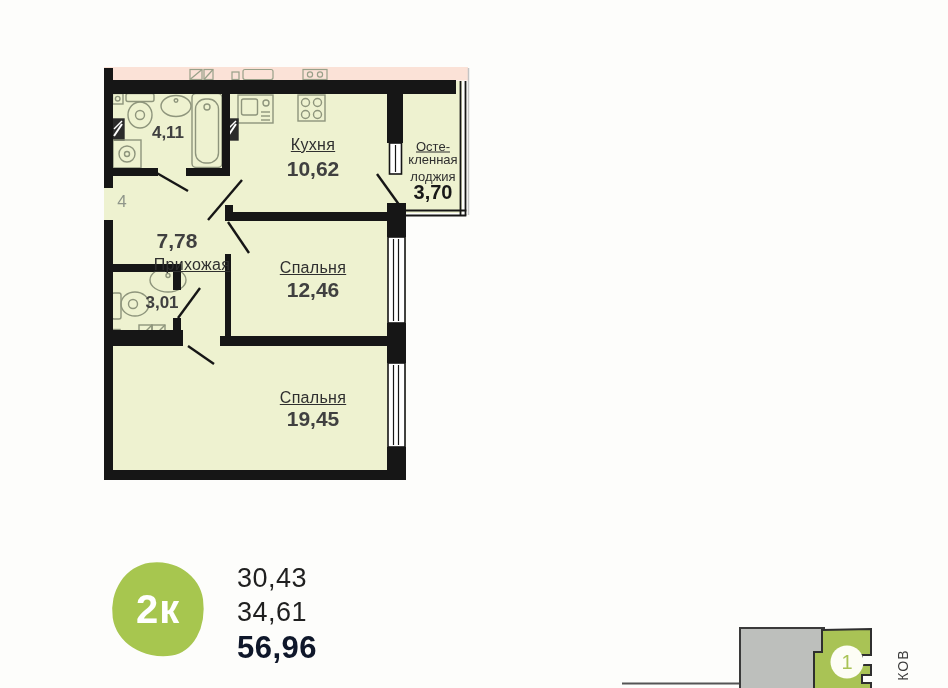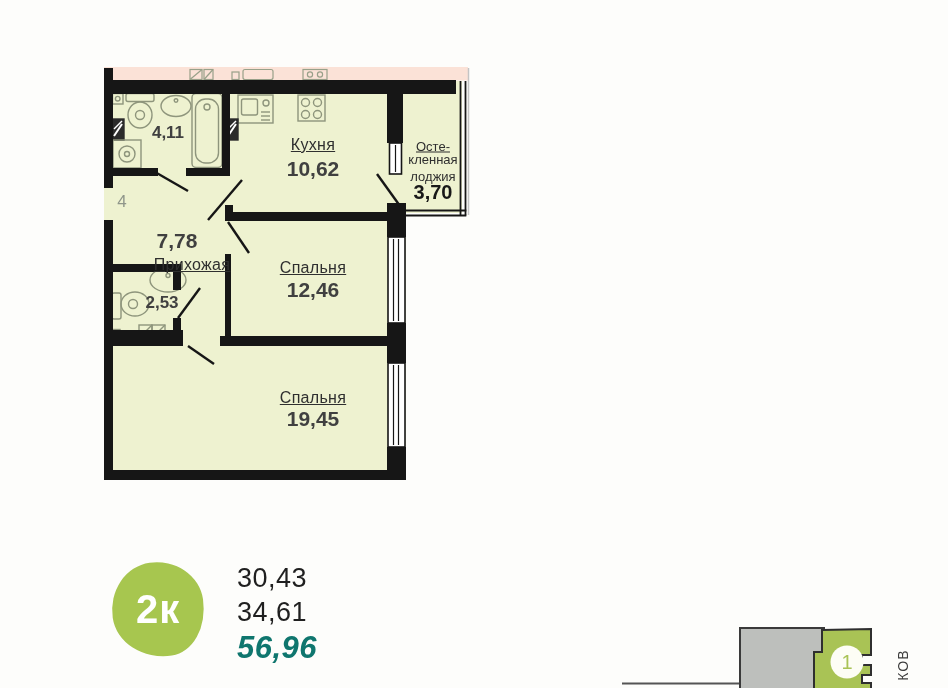--- a/index.html
+++ b/index.html
@@ -12,21 +12,21 @@
              color:#404040;white-space:nowrap;}
   .room-area.small{font-size:17px;}
   .loggia-line{position:absolute;transform:translate(-50%,-50%);font-size:13px;color:#2f2f2f;white-space:nowrap;}
   .loggia-area{position:absolute;transform:translate(-50%,-50%);font-size:20px;font-weight:700;color:#181818;}
   .floor-num{position:absolute;transform:translate(-50%,-50%);font-size:17px;color:#8f968a;}
   .badge-blob{position:absolute;left:112px;top:562px;width:92px;height:95px;background:#a7c64f;
               border-radius:48% 52% 42% 58% / 52% 46% 54% 48%;transform:rotate(-8deg);
               display:flex;align-items:center;justify-content:center;}
   .badge-blob span{transform:rotate(8deg);color:#ffffff;font-size:40px;font-weight:700;letter-spacing:1px;}
   .area-line{position:absolute;left:237px;color:#1f1f1f;font-size:27px;letter-spacing:.5px;white-space:nowrap;}
-  .area-line.total{font-size:31px;font-weight:700;color:#0f766e;font-style:italic;}
+  .area-line.total{font-size:31px;font-weight:700;color:#0f172a;}
 </style>
 </head>
 <body>
 
 <div class="canvas">
 
   <div class="abs" style="left:0;top:0;width:948px;height:560px;">
     <svg width="948" height="560" viewBox="0 0 948 560">
 
       <g>
@@ -182,21 +182,21 @@
     <div class="room-area small" style="left:168px;top:133px;">4,11</div>
     <div class="room-label" style="left:313px;top:145px;">Кухня</div>
     <div class="room-area" style="left:313px;top:169px;">10,62</div>
     <div class="loggia-line" style="left:433px;top:146px;text-decoration:underline;">Осте-</div>
     <div class="loggia-line" style="left:433px;top:159px;">кленная</div>
     <div class="loggia-line" style="left:433px;top:176px;">лоджия</div>
     <div class="loggia-area" style="left:433px;top:192px;">3,70</div>
     <div class="floor-num" style="left:122px;top:202px;">4</div>
     <div class="room-label" style="left:192px;top:219px;margin-top:46px;">Прихожая</div>
     <div class="room-area" style="left:177px;top:241px;">7,78</div>
-    <div class="room-area small" style="left:162px;top:303px;">2,53</div>
+    <div class="room-area small" style="left:162px;top:303px;">3,01</div>
     <div class="room-label" style="left:313px;top:268px;">Спальня</div>
     <div class="room-area" style="left:313px;top:290px;">12,46</div>
     <div class="room-label" style="left:313px;top:398px;">Спальня</div>
     <div class="room-area" style="left:313px;top:419px;">19,45</div>
   </div>
 
   <div>
     <div class="badge-blob">
       <span>2к</span>
     </div>

